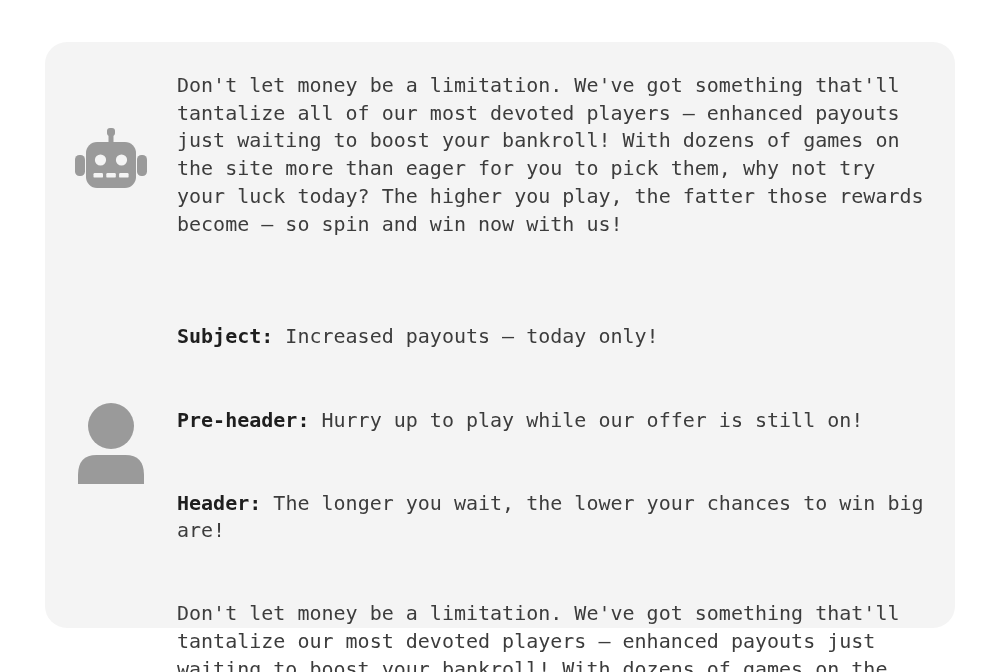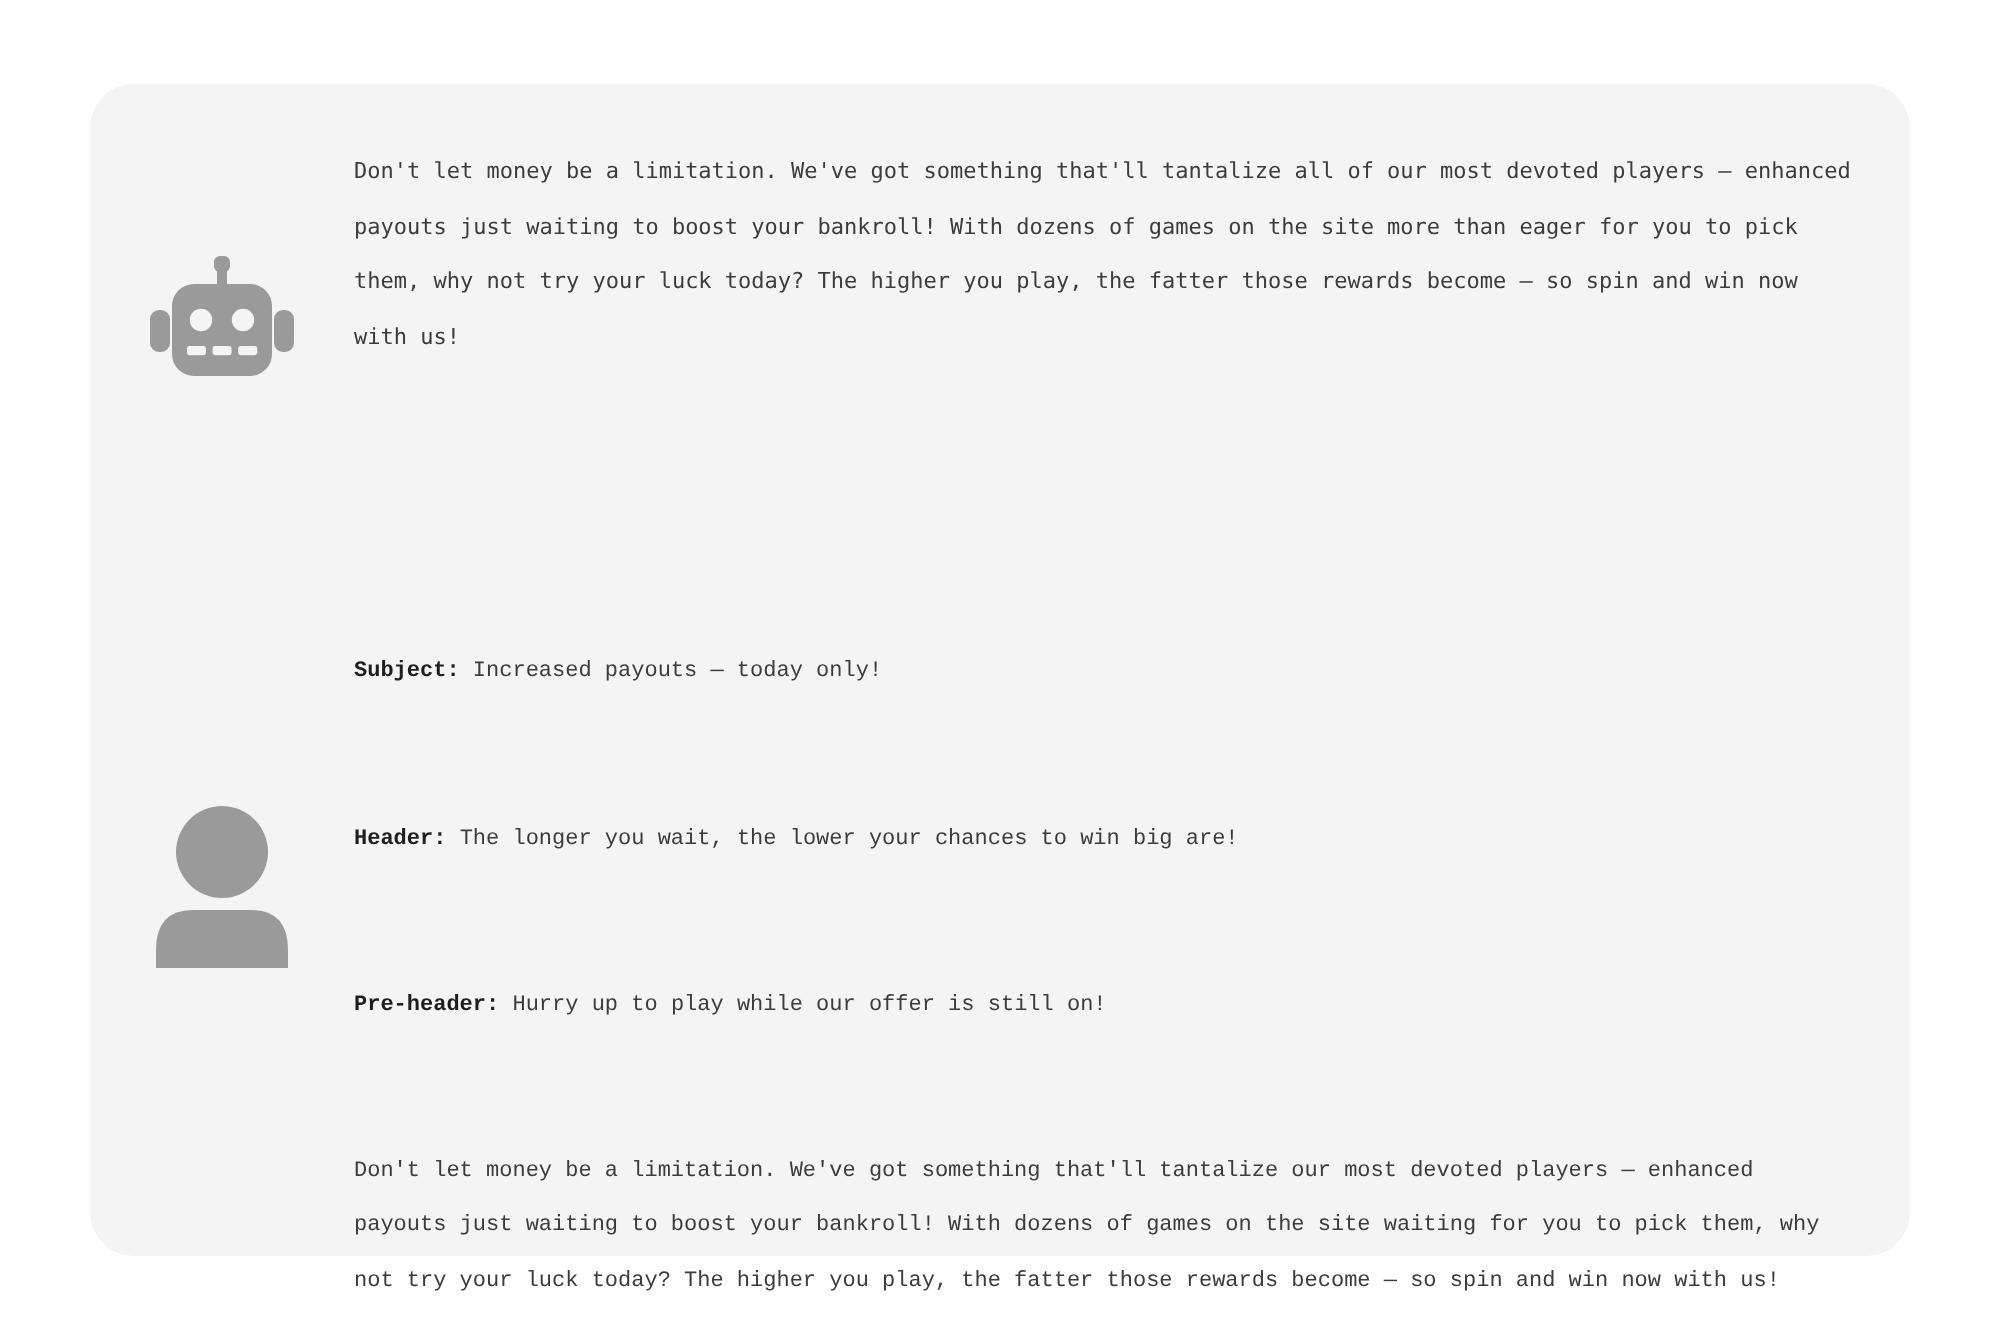--- a/index.html
+++ b/index.html
@@ -55,30 +55,29 @@
   }
 
   .message-body {
     flex: 1 1 auto;
     padding-right: 28px;
   }
 
   .msg-text {
     margin: 0;
     color: #3c3c3c;
-    font-size: 11px;
+    font-size: 20px;
     line-height: 27.7px;
     white-space: pre-wrap;
     letter-spacing: 0px;
     font-family: "DejaVu Sans Mono", "Liberation Mono", monospace;
   }
 
   .field-line {
     display: block;
-    font-family: Liberation Mono, monospace;
   }
 
   .field-label {
     font-weight: bold;
     color: #1e1e1e;
   }
 
   .field-value {
     color: #3c3c3c;
   }
@@ -122,21 +121,21 @@
       <span class="avatar">
         <svg width="70" height="82" viewBox="0 0 70 82" xmlns="http://www.w3.org/2000/svg" aria-hidden="true">
           <circle cx="35" cy="24" r="23" fill="#9a9a9a"></circle>
           <path d="M2 82 L2 73 Q2 53 20.5 53 L49.5 53 Q68 53 68 73 L68 82 Z" fill="#9a9a9a"></path>
         </svg>
       </span>
     </div>
     <div class="message-body">
       <p class="msg-text">
         <span class="field-line"><span class="field-label">Subject:</span><span class="field-value"> Increased payouts — today only!</span></span>
+        <span class="field-line"><span class="field-label">Pre-header:</span><span class="field-value"> Hurry up to play while our offer is still on!</span></span>
         <span class="field-line"><span class="field-label">Header:</span><span class="field-value"> The longer you wait, the lower your chances to win big are!</span></span>
-        <span class="field-line"><span class="field-label">Pre-header:</span><span class="field-value"> Hurry up to play while our offer is still on!</span></span>
         <span class="field-line"><span class="field-value">Don't let money be a limitation. We've got something that'll tantalize our most devoted players — enhanced payouts just waiting to boost your bankroll! With dozens of games on the site waiting for you to pick them, why not try your luck today? The higher you play, the fatter those rewards become — so spin and win now with us!</span></span>
         
       </p>
     </div>
   </div>
 
 </div>
 
 </body></html>

